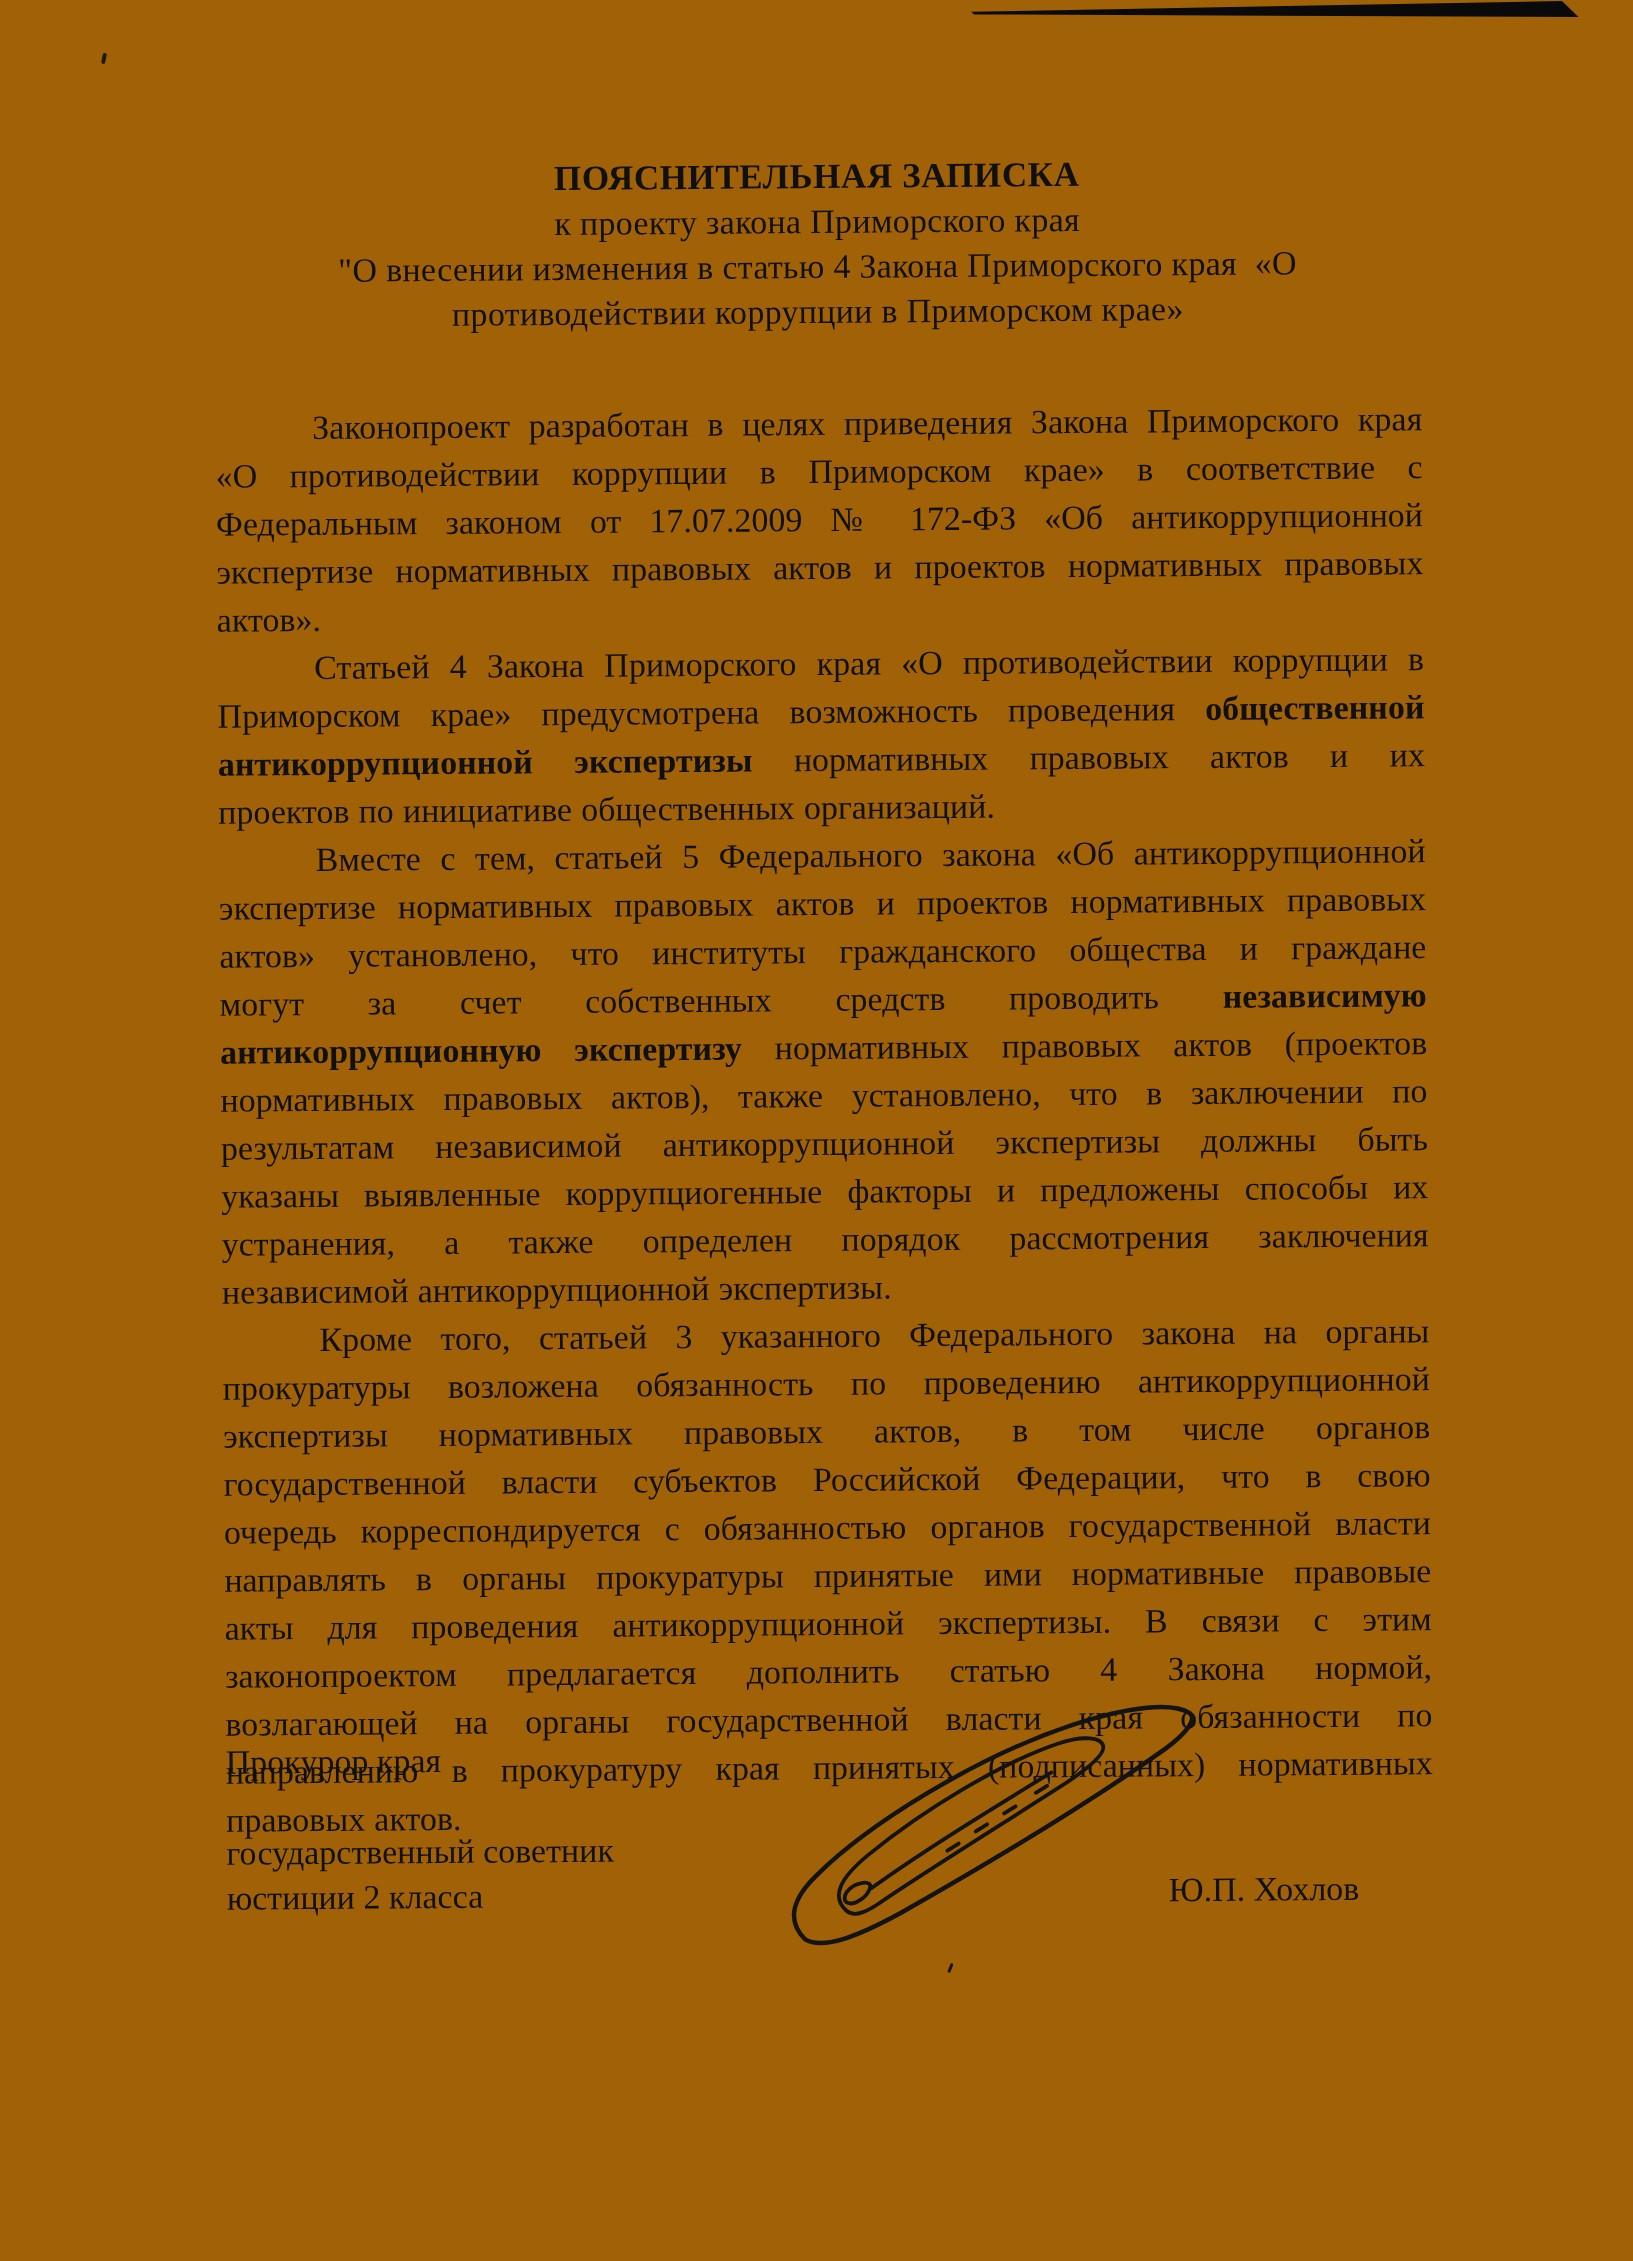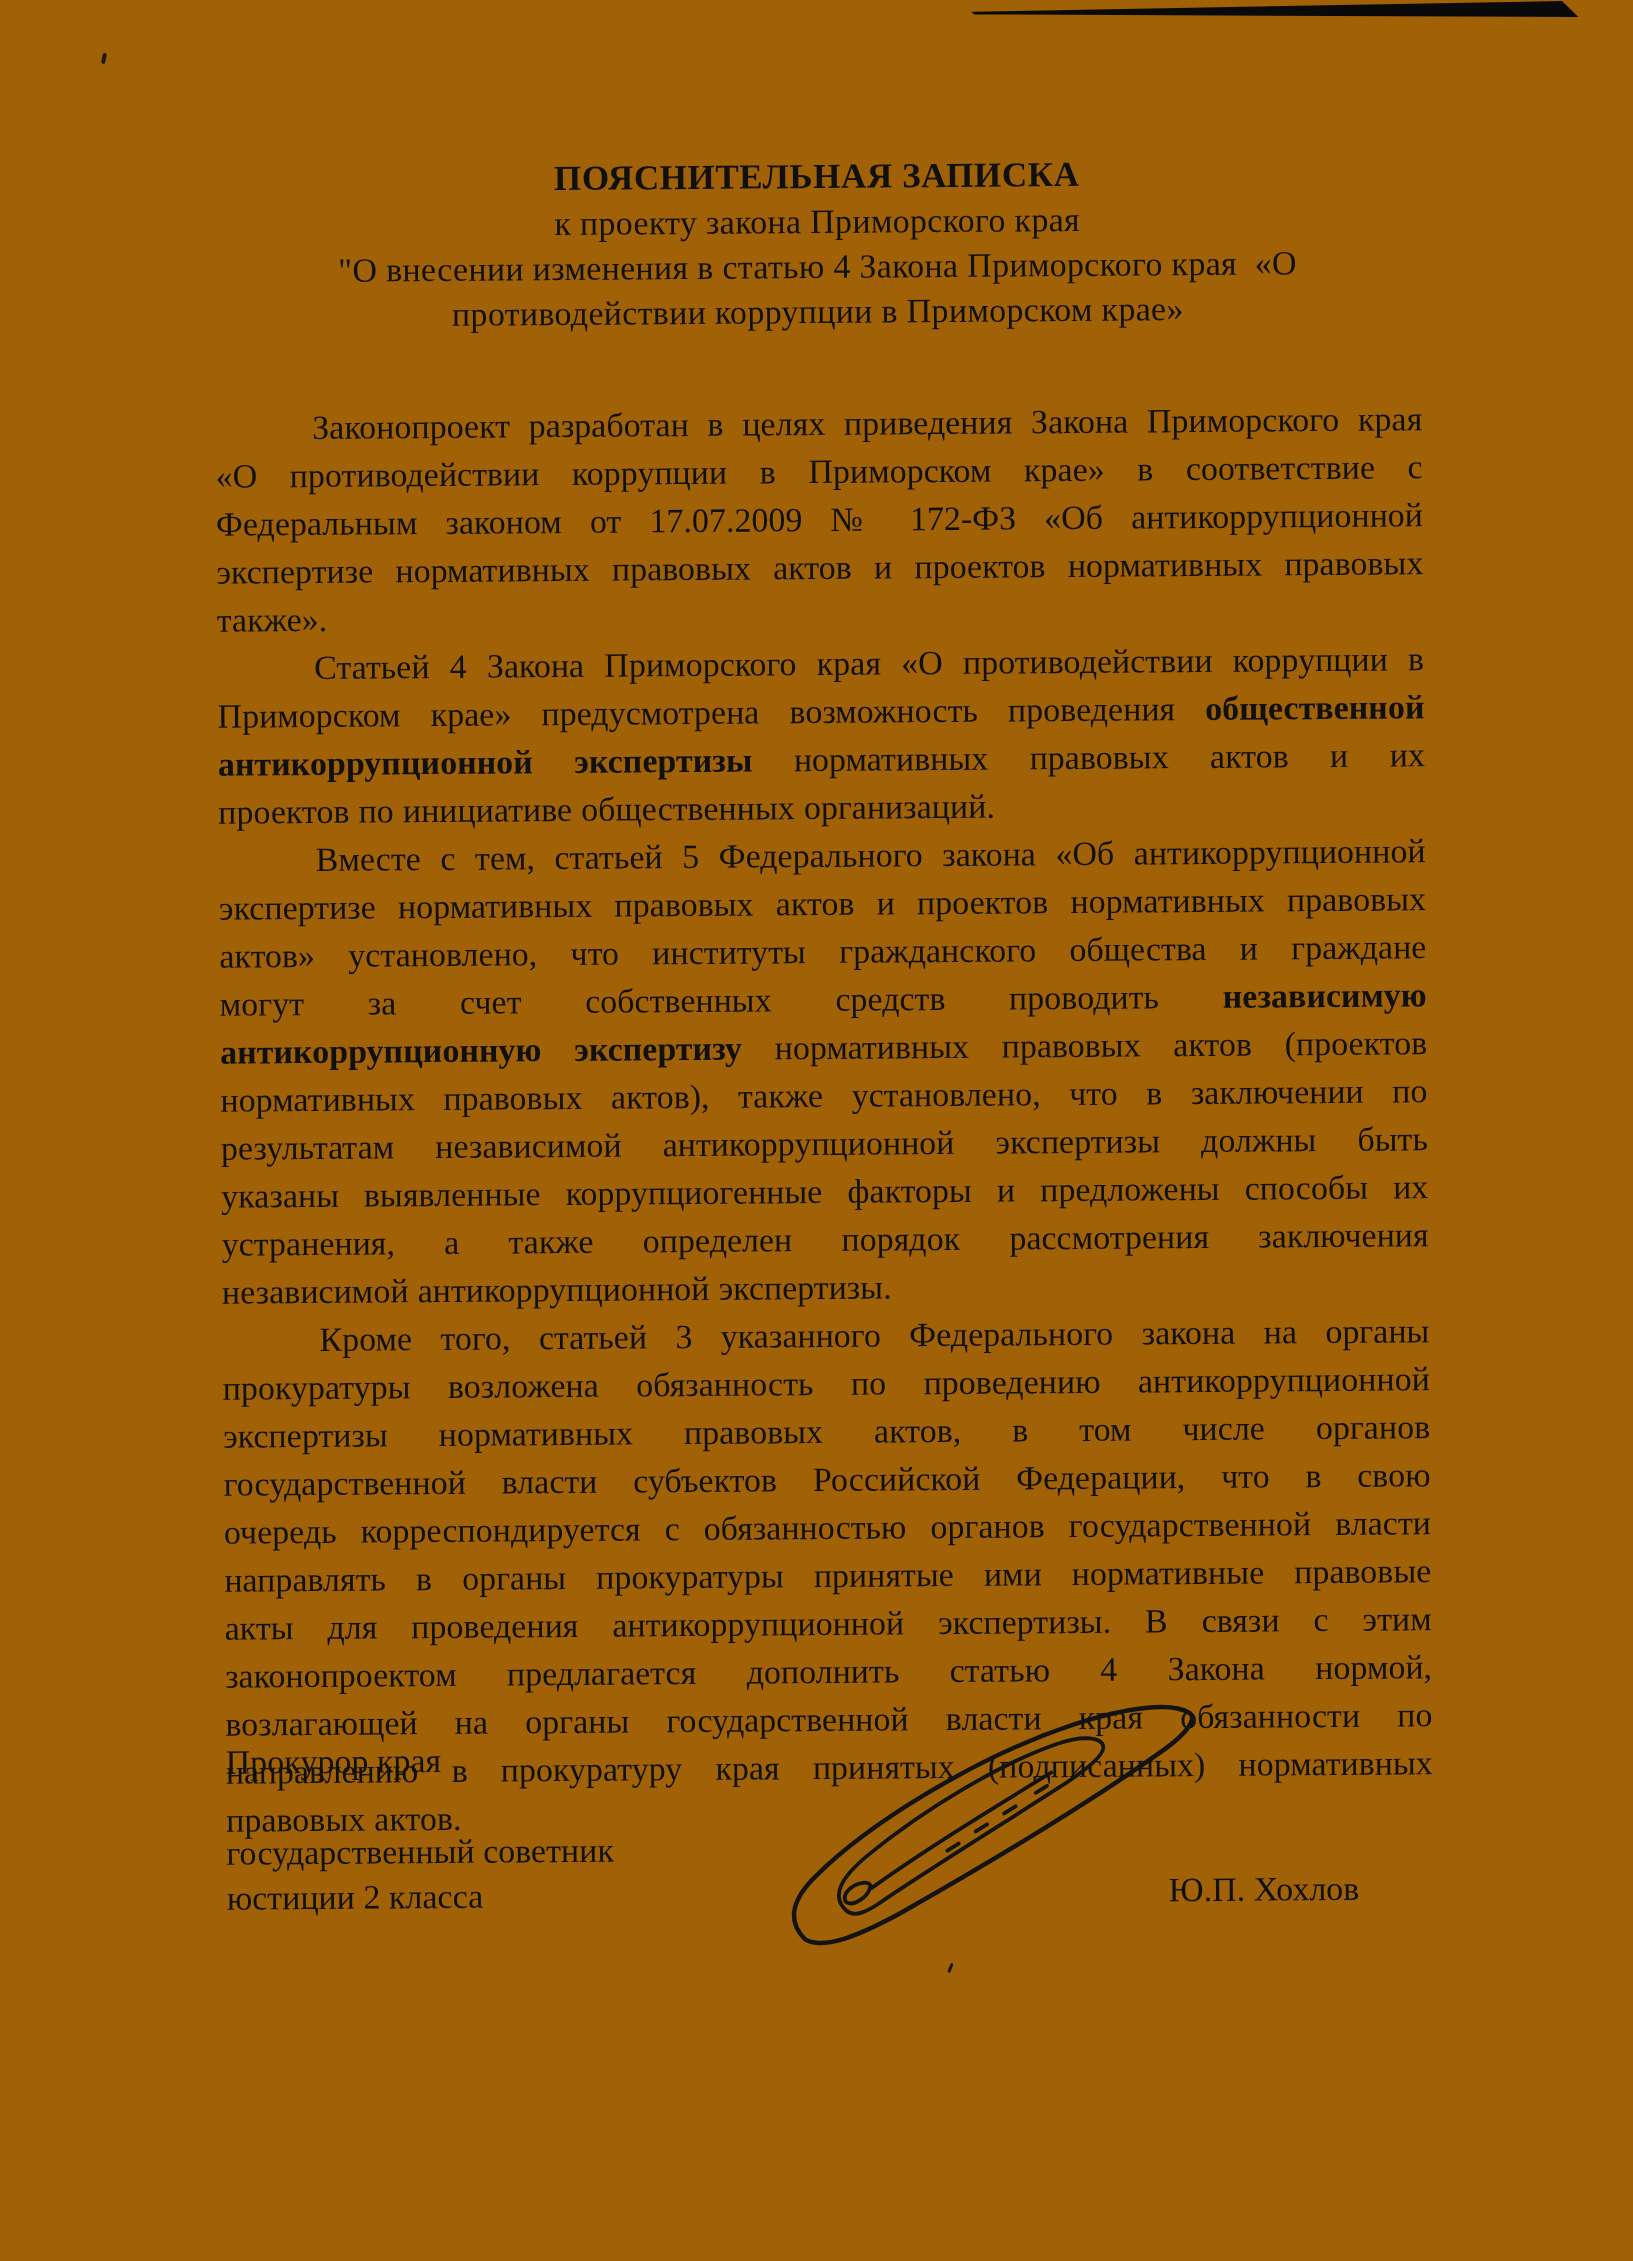--- a/index.html
+++ b/index.html
@@ -109,21 +109,21 @@
         <div class="title-line">"О внесении изменения в статью 4 Закона Приморского края &nbsp;«О</div>
         <div class="title-line">противодействии коррупции в Приморском крае»</div>
       </div>
 
     <div class="body-block" id="body">
         <div>
           <div class="tline ind"><span>Законопроект разработан в целях приведения Закона Приморского края</span></div>
           <div class="tline"><span>«О противодействии коррупции в Приморском крае» в соответствие с</span></div>
           <div class="tline"><span>Федеральным законом от 17.07.2009 № 172-ФЗ «Об антикоррупционной</span></div>
           <div class="tline"><span>экспертизе нормативных правовых актов и проектов нормативных правовых</span></div>
-          <div class="tline last"><span>также».</span></div>
+          <div class="tline last"><span>актов».</span></div>
         </div>
         <div>
           <div class="tline ind"><span>Статьей 4 Закона Приморского края «О противодействии коррупции в</span></div>
           <div class="tline"><span>Приморском крае» предусмотрена возможность проведения </span><b>общественной</b></div>
           <div class="tline"><b>антикоррупционной экспертизы</b><span> нормативных правовых актов и их</span></div>
           <div class="tline last"><span>проектов по инициативе общественных организаций.</span></div>
         </div>
         <div>
           <div class="tline ind"><span>Вместе с тем, статьей 5 Федерального закона «Об антикоррупционной</span></div>
           <div class="tline"><span>экспертизе нормативных правовых актов и проектов нормативных правовых</span></div>

